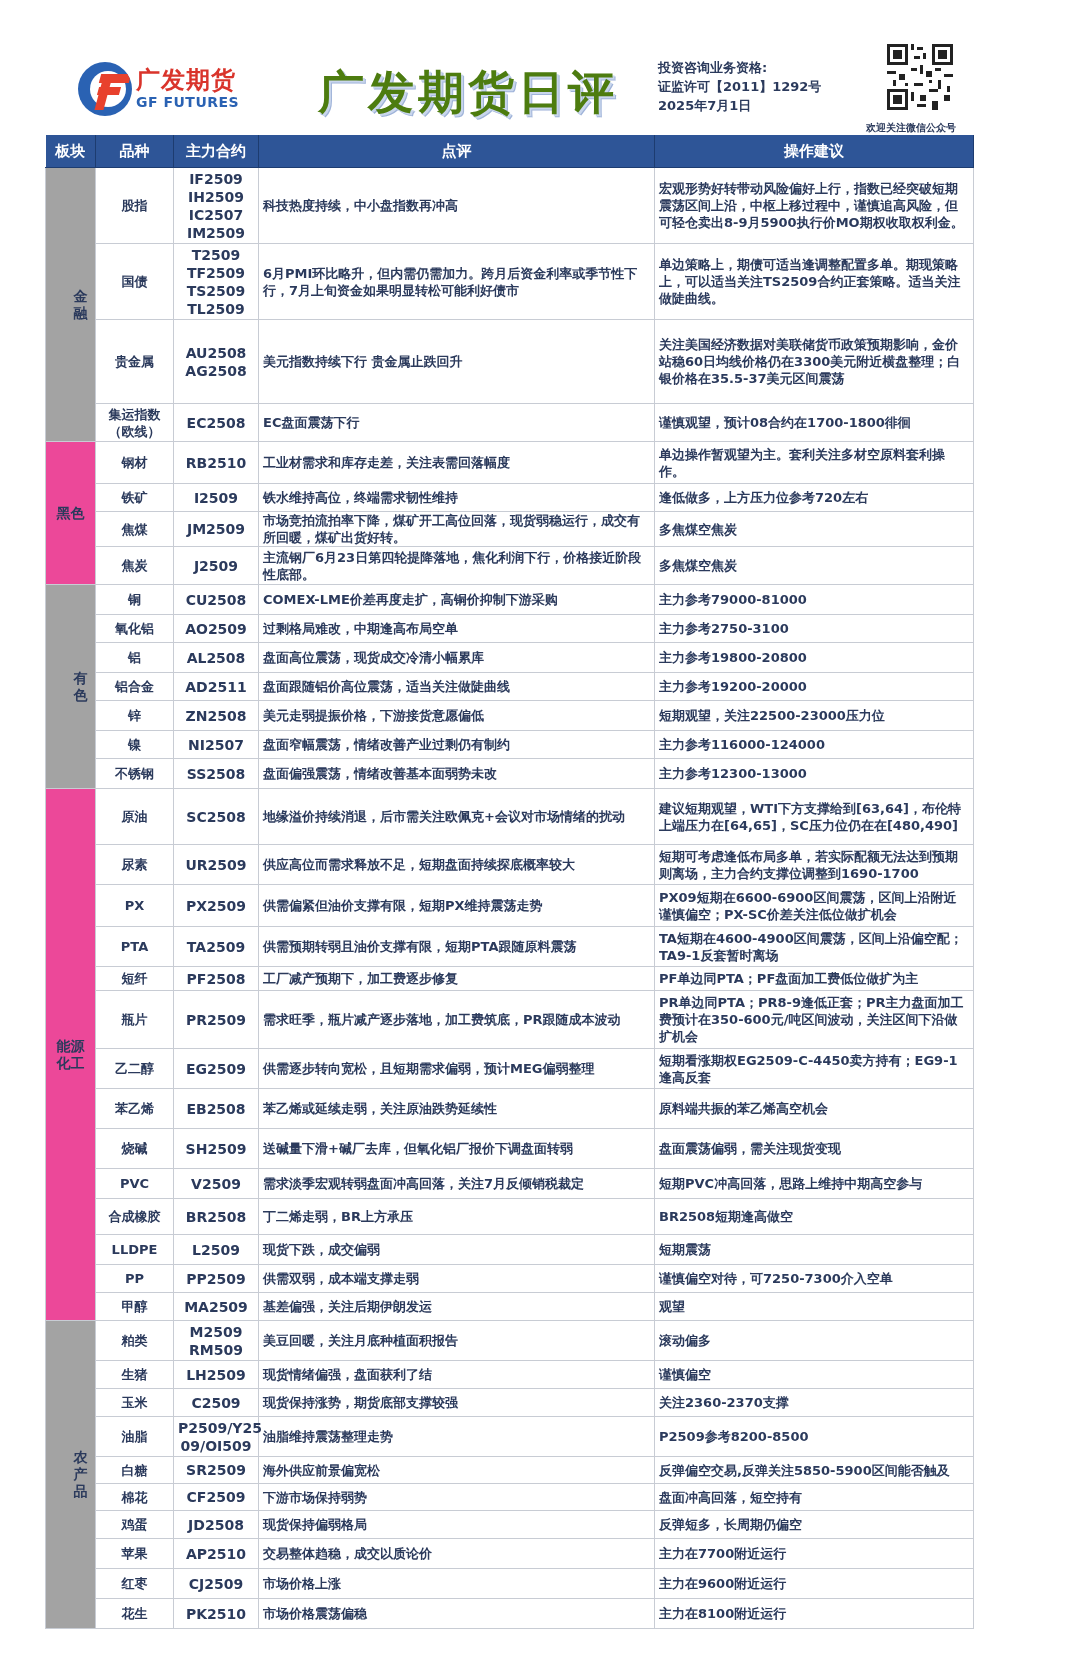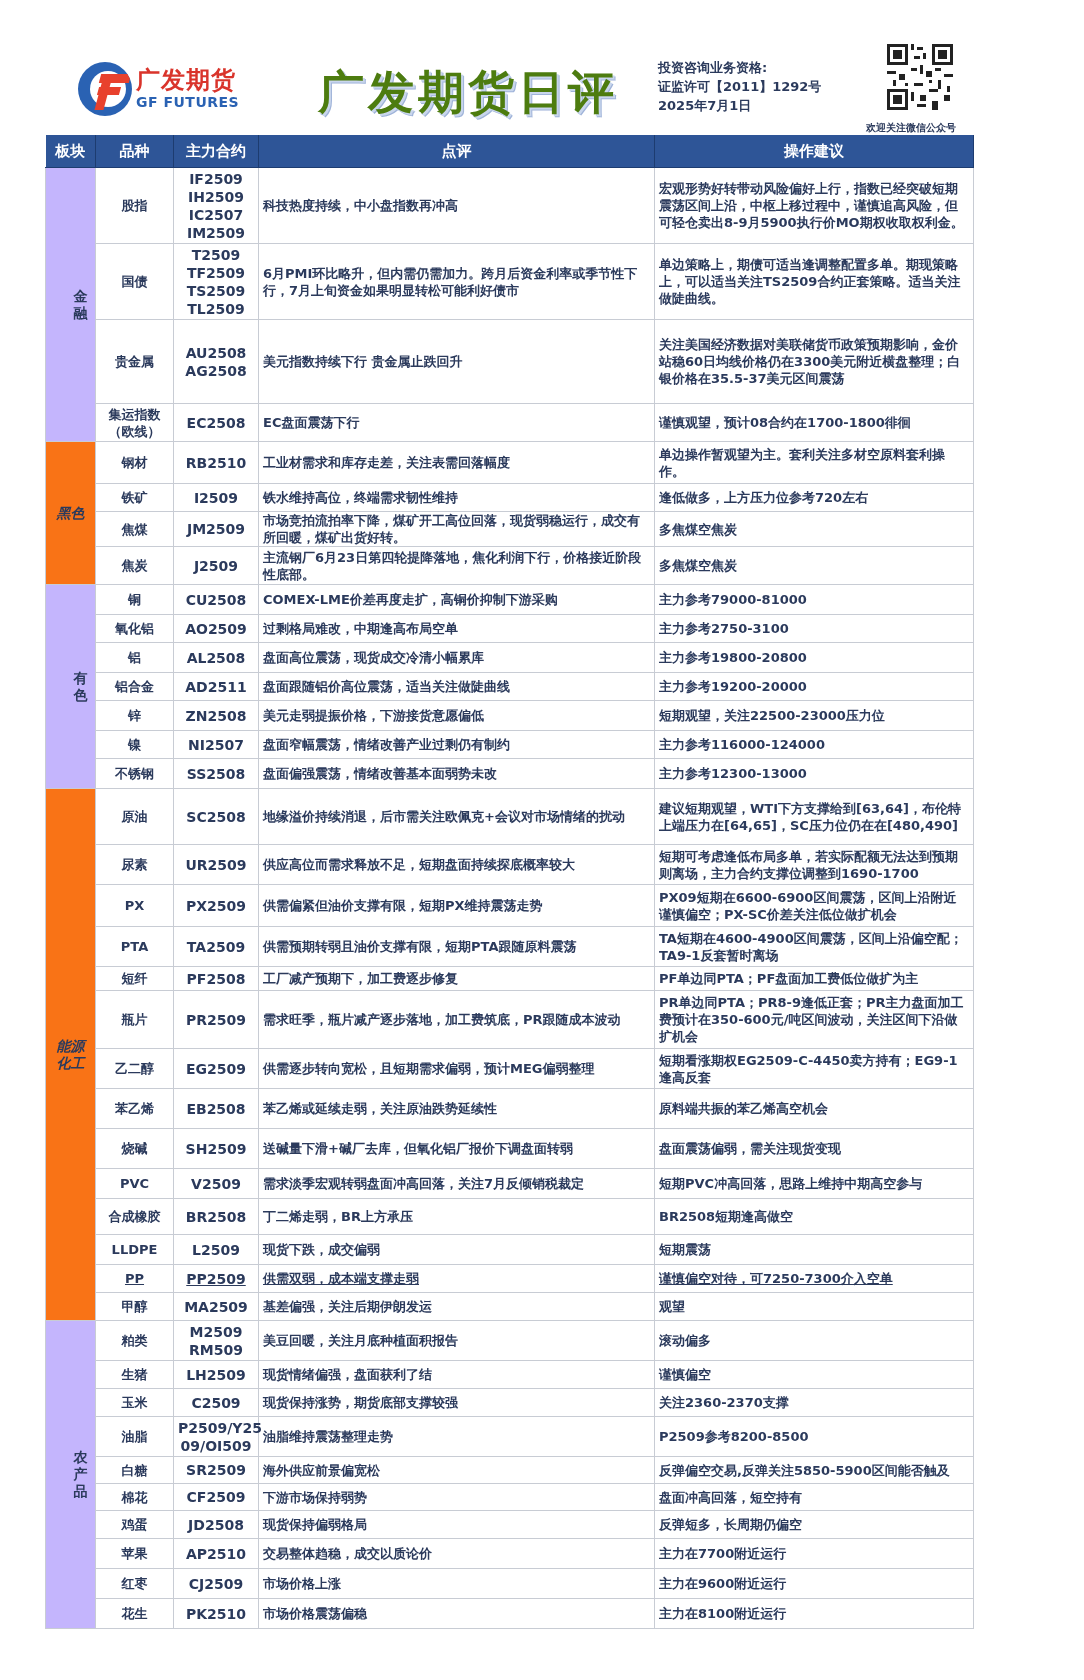--- a/index.html
+++ b/index.html
@@ -15,22 +15,22 @@
   .logo-en{position:absolute;left:58px;top:32px;font-size:14px;font-weight:bold;color:#2a62b3;letter-spacing:0.5px;white-space:nowrap;}
   .title{position:absolute;left:318px;top:62px;font-size:46px;font-weight:bold;color:#4d7c0f;letter-spacing:4px;text-shadow:2px 2px 0 #c9d6ec,3px 3px 0 #9fb3d9;font-family:"DejaVu Serif","Liberation Serif",serif;white-space:nowrap;}
   .qual{position:absolute;left:658px;top:58px;font-size:13px;font-weight:bold;color:#2b3a5c;line-height:19px;}
   .qr{position:absolute;left:887px;top:44px;width:66px;height:66px;background:#fff;}
   .qr svg{display:block;}
   .qr-caption{position:absolute;left:866px;top:121px;font-size:10px;font-weight:bold;color:#2b3a5c;white-space:nowrap;}
   table.main{position:absolute;left:45px;top:135px;width:928px;border-collapse:collapse;table-layout:fixed;font-size:13px;}
   table.main th{background:#2e5597;color:#fff;font-size:15px;font-weight:bold;height:32px;border-right:1px solid #1d3c70;border-bottom:1px solid #1d3c70;padding:0;}
   table.main td{border:1px solid #c8ccd4;padding:0 4px;line-height:17px;font-weight:bold;color:#2b3a5c;}
   td.board{color:#fff;text-align:center;font-size:14px;border:none;border-bottom:1px solid #fff;}
-  td.board.red{background:#c4b5fd;padding-left:24px;}
-  td.board.blue{background:#f97316;font-style:italic;}
+  td.board.red{background:#a3a3a3;padding-left:24px;}
+  td.board.blue{background:#ec4899;}
   td.variety{text-align:center;}
   td.contract{text-align:center;font-weight:normal;font-size:14px;}
   td.comment{text-align:left;}
   td.advice{text-align:left;border-right:2px solid #2e5597;}
   .contract div{line-height:18px;}
 </style>
 </head>
 <body>
 
 <div class="header">
@@ -330,21 +330,21 @@
         <td class="advice">BR2508短期逢高做空</td>
       </tr>
       <tr style="height: 30px;">
         <td class="variety">LLDPE</td>
         <td class="contract">
           <div>L2509</div>
         </td>
         <td class="comment">现货下跌，成交偏弱</td>
         <td class="advice">短期震荡</td>
       </tr>
-      <tr style="height: 28px; text-decoration: underline;">
+      <tr style="height: 28px;">
         <td class="variety">PP</td>
         <td class="contract">
           <div>PP2509</div>
         </td>
         <td class="comment">供需双弱，成本端支撑走弱</td>
         <td class="advice">谨慎偏空对待，可7250-7300介入空单</td>
       </tr>
       <tr style="height: 28px;">
         <td class="variety">甲醇</td>
         <td class="contract">

